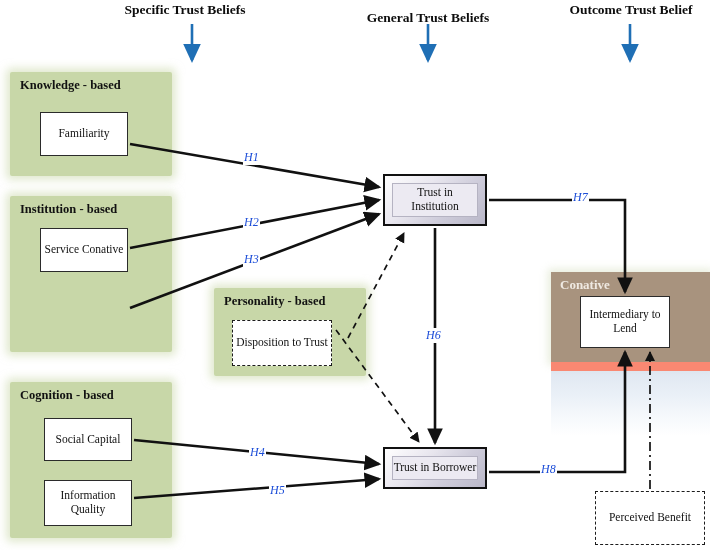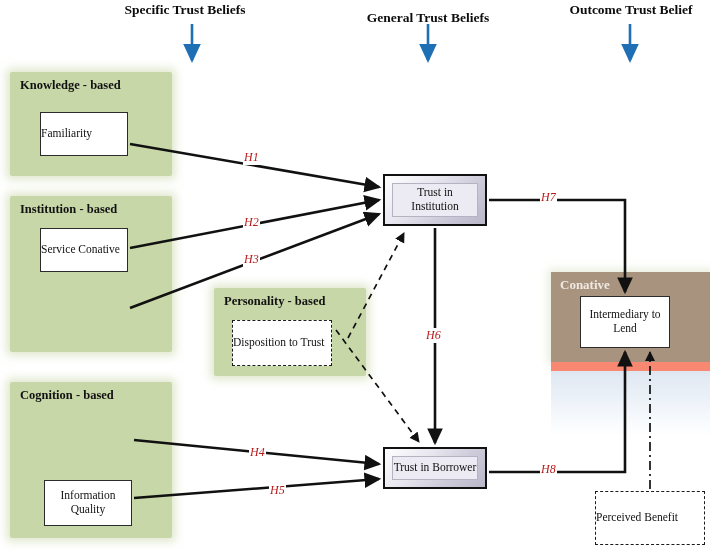--- a/index.html
+++ b/index.html
@@ -18,21 +18,21 @@
   .grp{
     position:absolute;background:#c8d7a8;border-radius:2px;
     box-shadow:0 0 9px 4px rgba(200,215,168,0.55);
   }
   .grp-title{
     position:absolute;left:10px;top:6px;font-weight:bold;font-size:12.5px;
     color:#111;white-space:nowrap;font-family:"Liberation Serif",serif;
   }
   .node{
     position:absolute;background:#ffffff;border:1.4px solid #2b2b2b;
-    display:flex;align-items:center;text-align:center;
+    display:flex;align-items:center;justify-content:center;text-align:center;
     font-size:11.5px;color:#111;line-height:1.18;box-sizing:border-box;
     font-family:"Liberation Serif",serif;
   }
   .node.dashed{border:1.6px dashed #1c1c1c;}
 
   .bevel{
     position:absolute;box-sizing:border-box;
     border:2px solid #111;
     background:linear-gradient(135deg,#ffffff 0%,#e9e7ef 35%,#cfcddb 65%,#b9b7c8 100%);
     padding:7px;
@@ -57,21 +57,21 @@
     position:absolute;
     background:linear-gradient(to bottom,#dfe7f1 0%,#eaf0f7 38%,#f6f9fc 72%,#ffffff 100%);
   }
   .wl-node{
     position:absolute;background:#ffffff;border:1.4px solid #2b2b2b;
     display:flex;align-items:center;justify-content:center;text-align:center;
     font-size:11.5px;color:#111;line-height:1.2;box-sizing:border-box;
     font-family:"Liberation Serif",serif;
   }
   .hlab{
-    position:absolute;font-style:italic;font-size:12px;color:#b91c1c;
+    position:absolute;font-style:italic;font-size:12px;color:#1d4ed8;
     background:#ffffff;padding:0 1px;font-family:"Liberation Serif",serif;
     white-space:nowrap;
   }
 </style>
 </head>
 <body>
 
 <div id="stage">
 
   <div class="col-head" style="left:110px;top:2px;width:150px;">
@@ -93,20 +93,23 @@
 
   <div class="grp" style="left:10px;top:196px;width:162px;height:156px;">
     <div class="grp-title">Institution - based</div>
   </div>
   <div class="node" style="left:40px;top:228px;width:88px;height:44px;">
     <span>Service Conative</span>
   </div>
 
   <div class="grp" style="left:10px;top:382px;width:162px;height:156px;">
     <div class="grp-title">Cognition - based</div>
+  </div>
+  <div class="node" style="left:44px;top:418px;width:88px;height:43px;">
+    <span>Social Capital</span>
   </div>
   <div class="node" style="left:44px;top:480px;width:88px;height:46px;">
     <span>Information Quality</span>
   </div>
 
   <div class="grp" style="left:214px;top:288px;width:152px;height:88px;">
     <div class="grp-title">Personality - based</div>
   </div>
   <div class="node dashed" style="left:232px;top:320px;width:100px;height:46px;">
     <span>Disposition to Trust</span>
@@ -183,20 +186,20 @@
   </div>
   <div class="hlab" style="left:249px;top:445px;">
     <span>H4</span>
   </div>
   <div class="hlab" style="left:249px;top:483px;margin-left:20px;">
     <span>H5</span>
   </div>
   <div class="hlab" style="left:425px;top:328px;">
     <span>H6</span>
   </div>
-  <div class="hlab" style="left:540px;top:190px;">
+  <div class="hlab" style="left:572px;top:190px;">
     <span>H7</span>
   </div>
   <div class="hlab" style="left:540px;top:462px;">
     <span>H8</span>
   </div>
 
 </div>
 
 </body></html>

